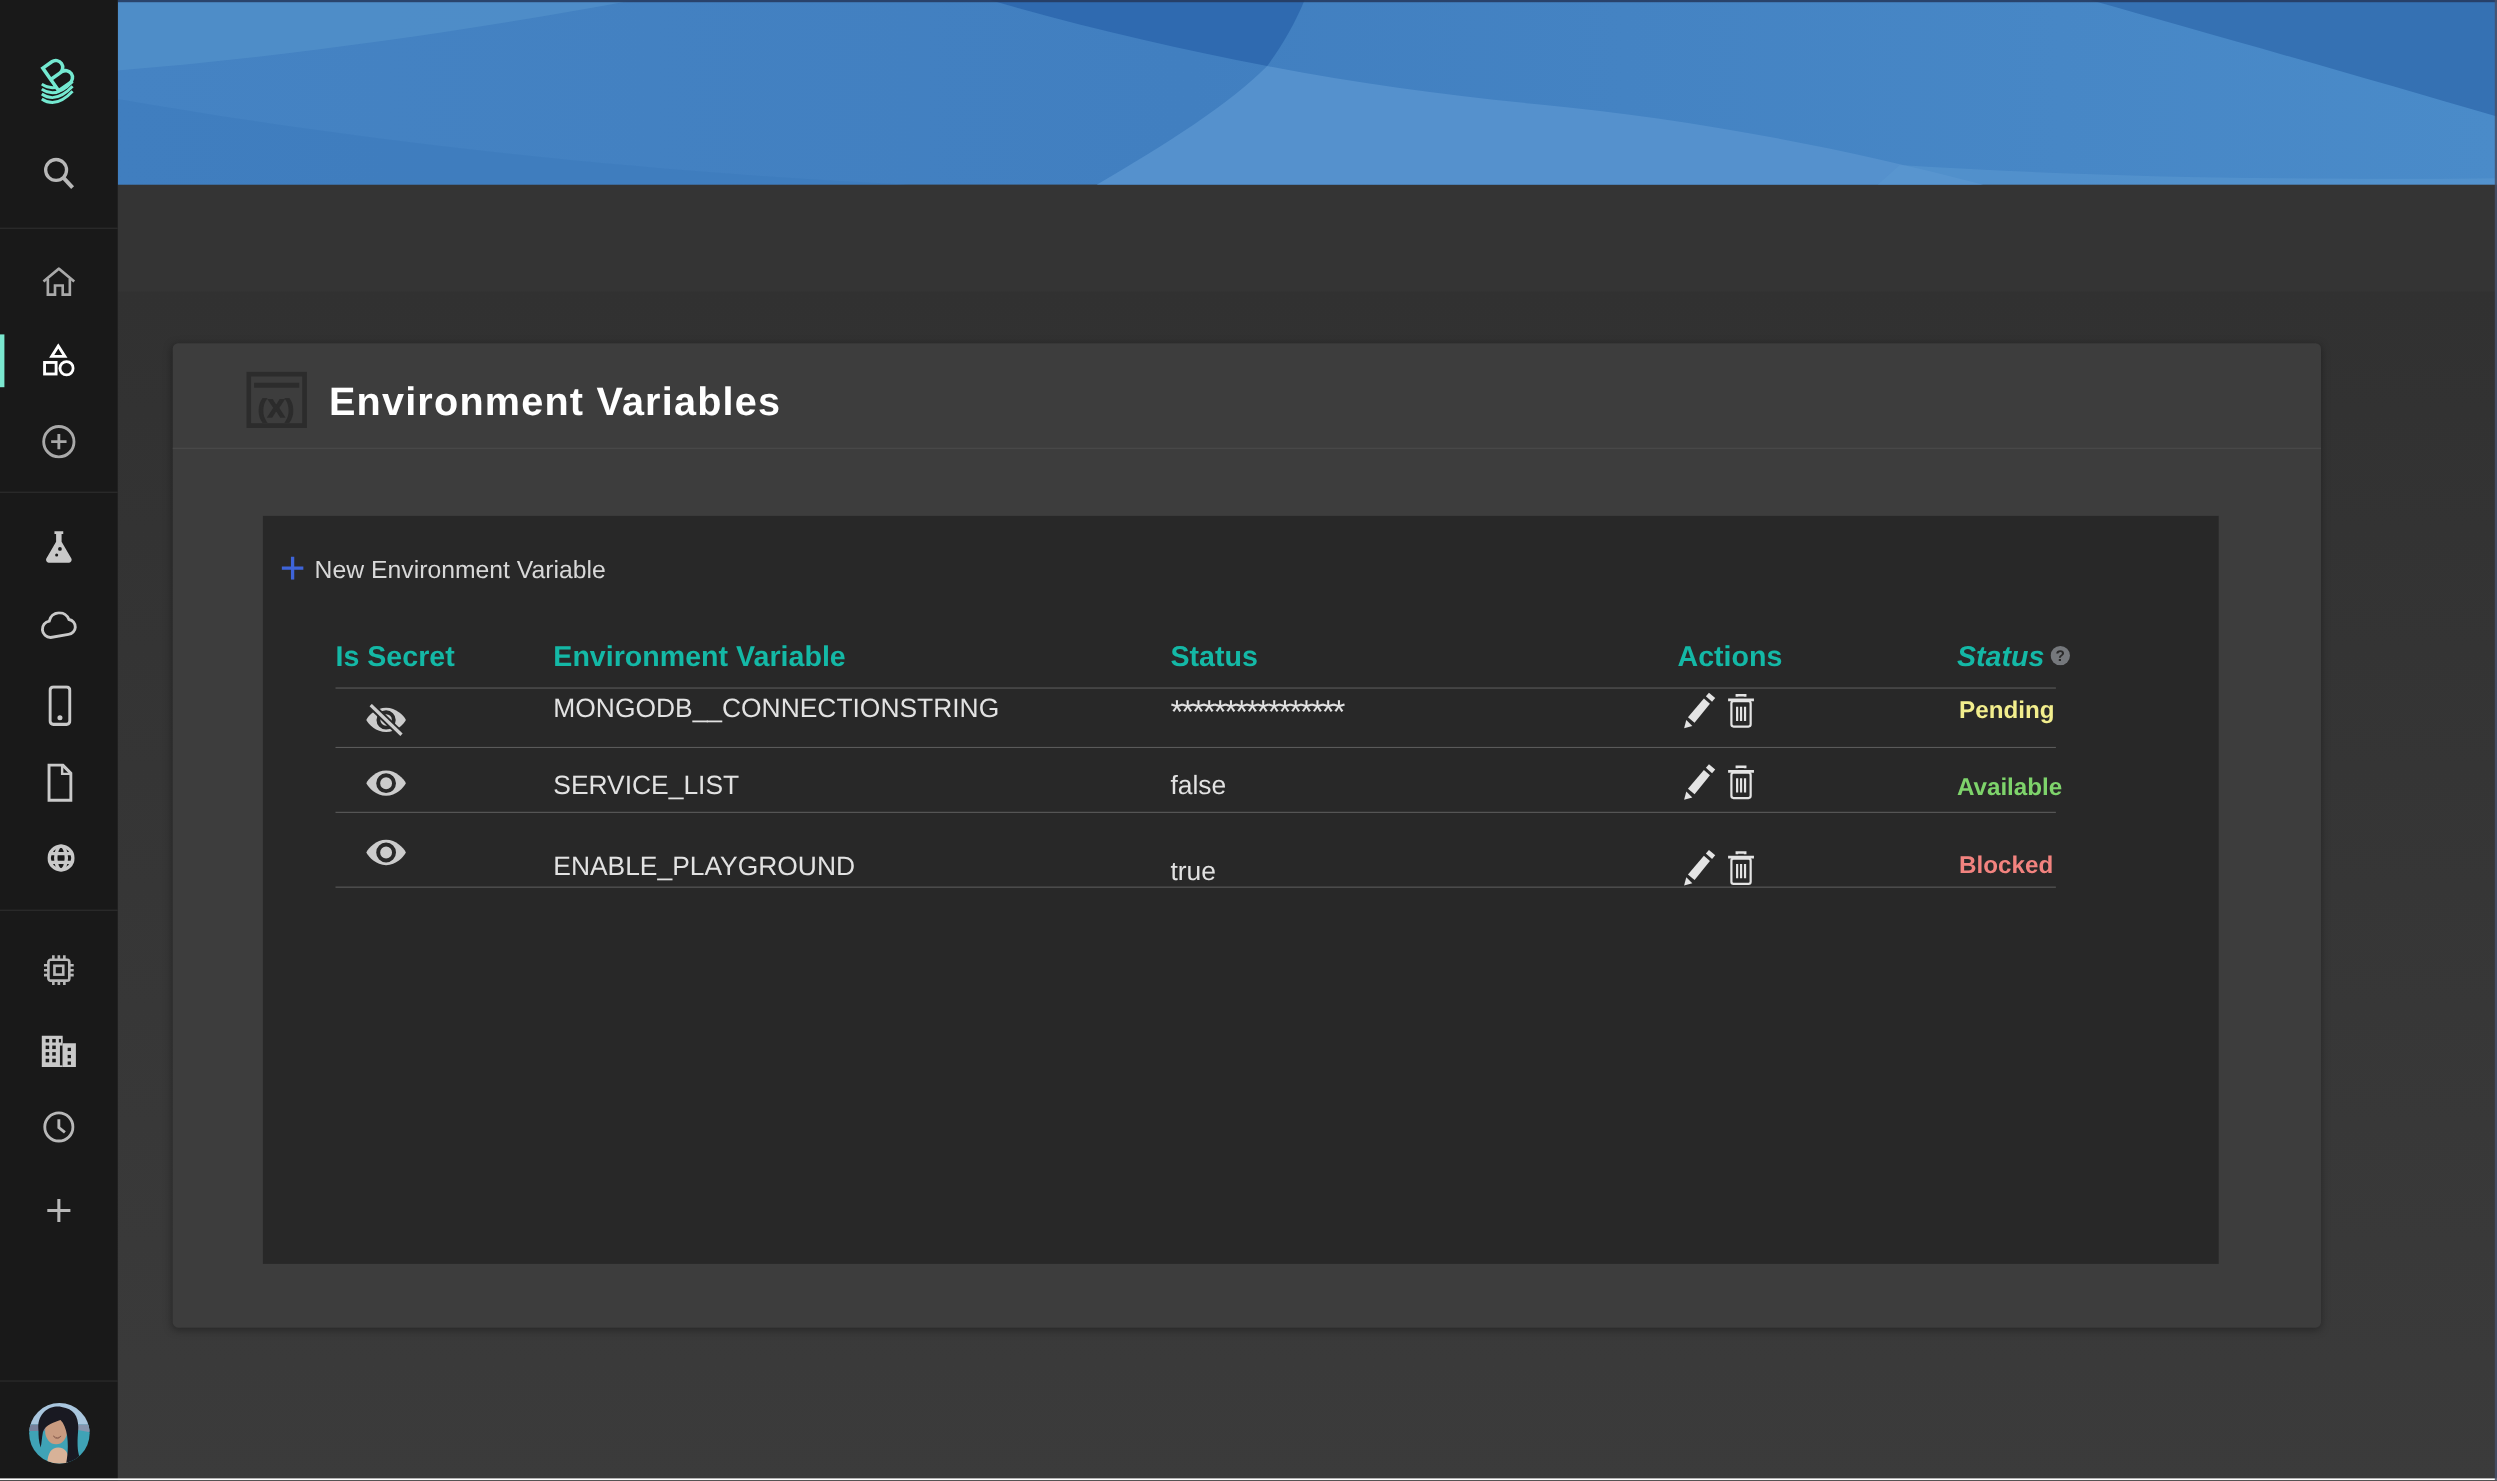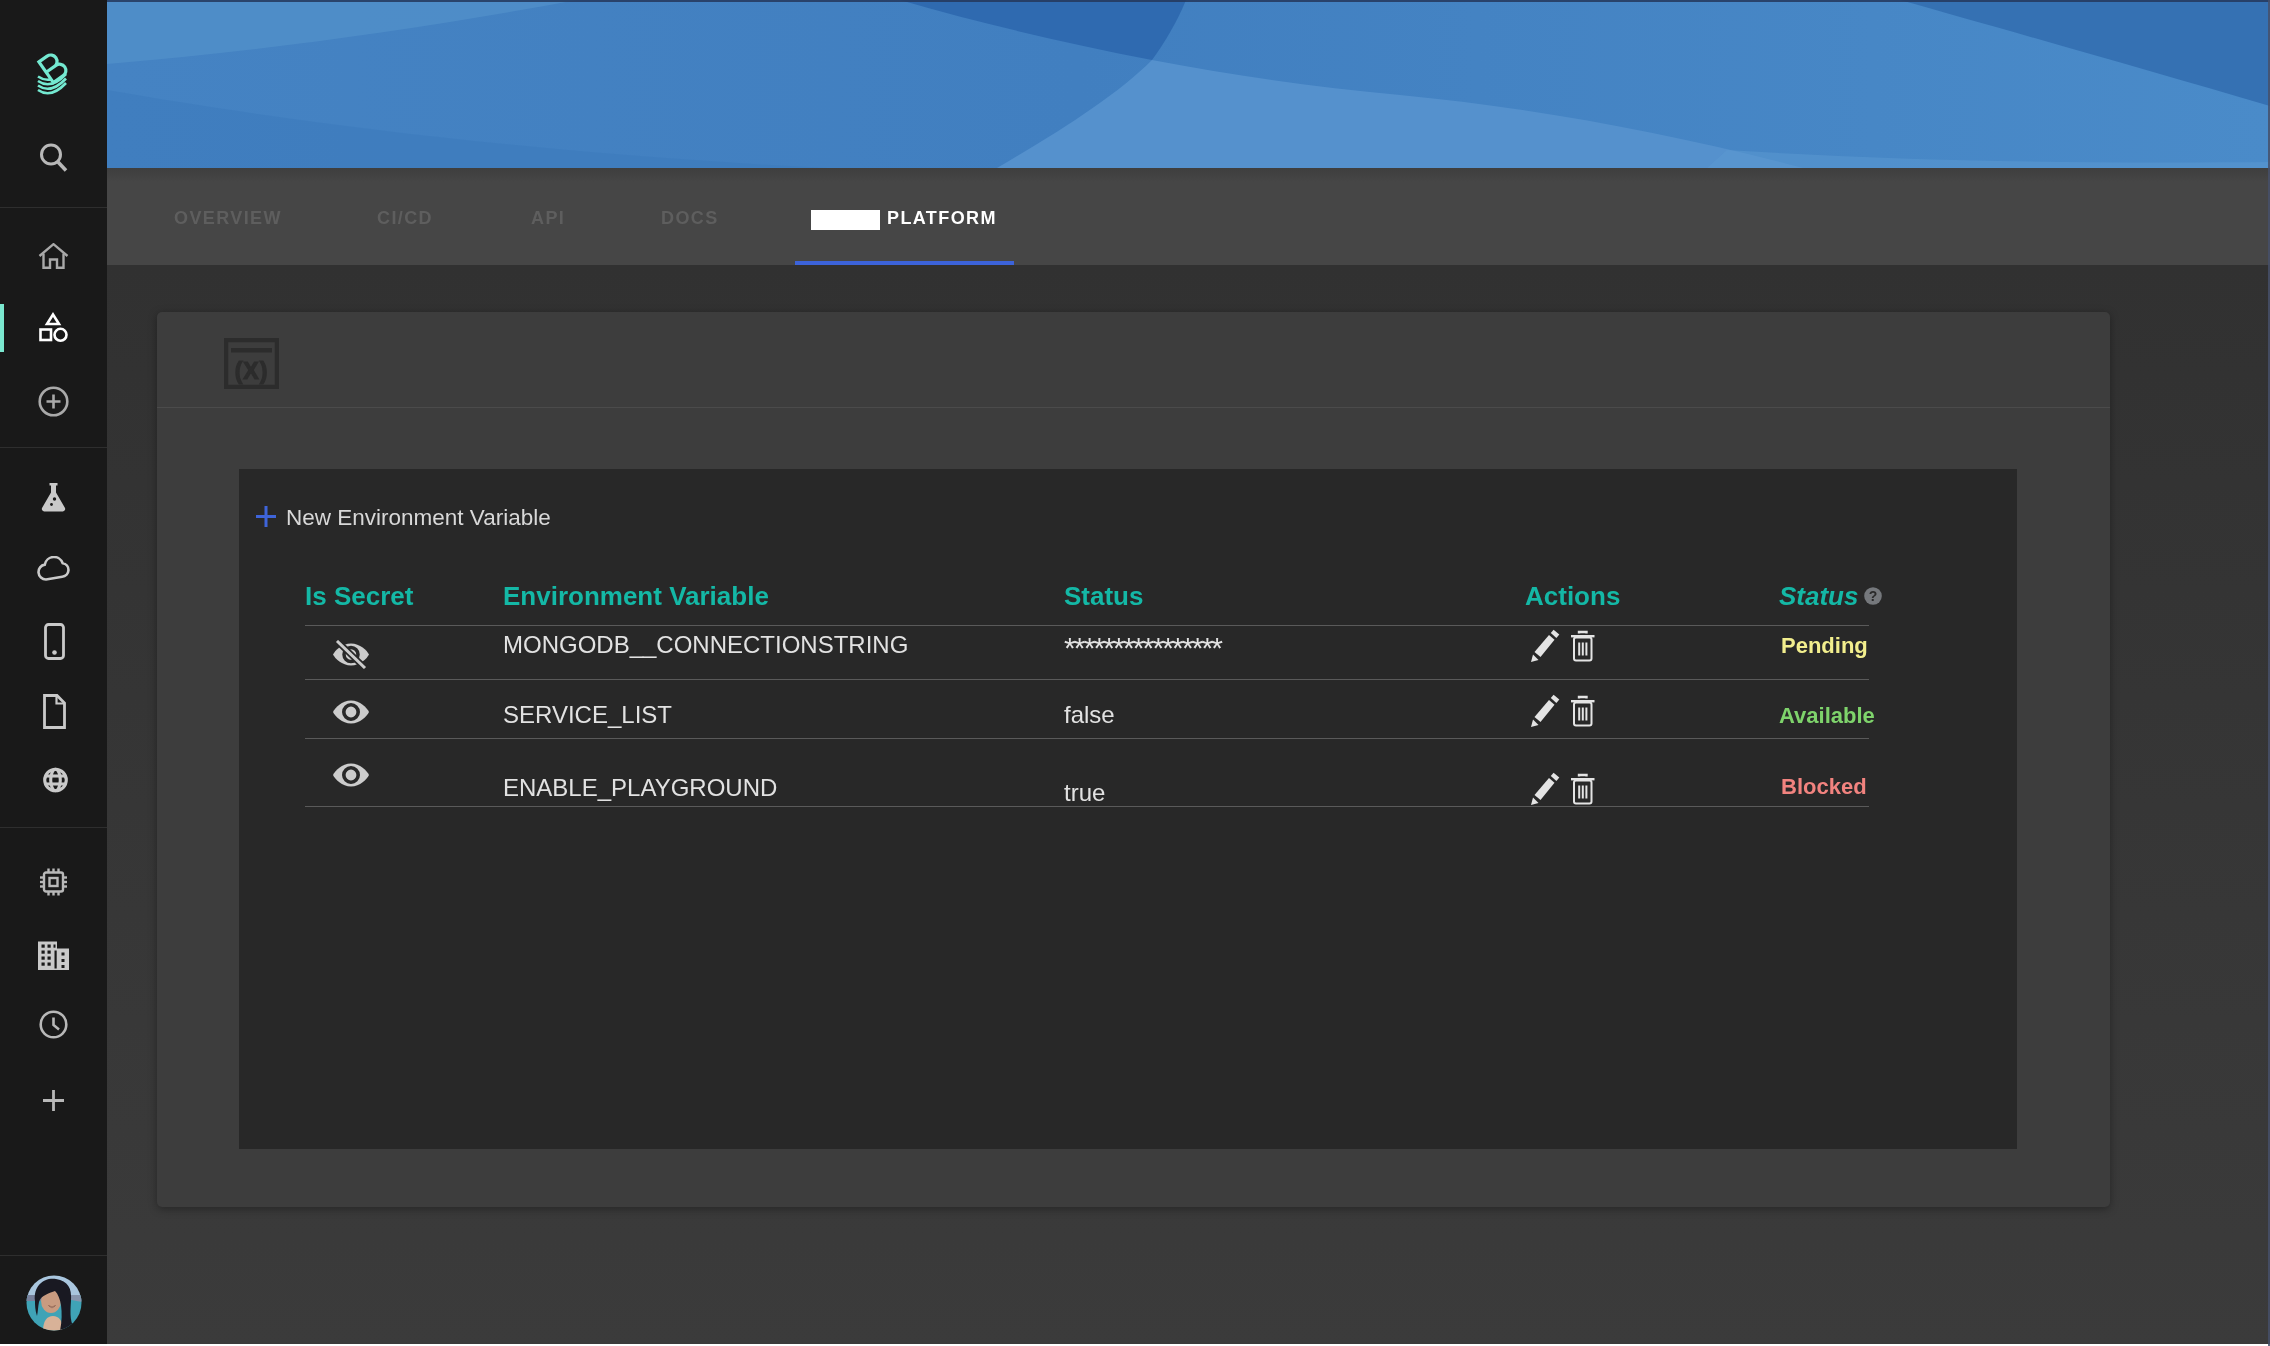--- a/index.html
+++ b/index.html
@@ -51,36 +51,28 @@
       <rect width="2163" height="168" fill="url(#hbase)"></rect>
       <path d="M0,0 L470,0 C320,28 150,52 0,64 Z" fill="#5190ca" opacity="0.75"></path>
       <path d="M0,90 C200,125 450,155 720,168 L0,168 Z" fill="#3d7abb" opacity="0.55"></path>
       <path d="M1045,60 C1128,76 1210,87 1293,95 C1420,107 1560,132 1696,168 L890,168 C955,130 1010,95 1045,60 Z" fill="#5591cd"></path>
       <path d="M793,0 L1079,0 C1070,22 1058,42 1045,60 C963,44 875,24 793,0 Z" fill="#2f6ab0"></path>
       <path d="M1793,0 L2163,0 L2163,106 C2040,70 1900,30 1793,0 Z" fill="#3571b3"></path>
       <path d="M1620,150 C1780,160 1950,164 2163,162 L2163,168 L1600,168 Z" fill="#5b99d1" opacity="0.5"></path>
       <rect width="2163" height="2" fill="#24375c" opacity="0.85"></rect>
     </svg>
   </div>
-  <div id="tabbar">
-     <div class="tab" style="left:67px;">OVERVIEW</div>
-     <div class="tab" style="left:270px;">CI/CD</div>
-     <div class="tab" style="left:424px;">API</div>
-     <div class="tab" style="left:554px;">DOCS</div>
-     <div class="abs" style="left:704px; top:42px; width:69px; height:20px; background:#fff;"></div>
-     <div class="tab" id="activetab" style="left:780px; color:#fff;">PLATFORM</div>
-     <div id="tabline"></div>
-  </div>
   <div id="card">
     <div id="carddiv"></div>
     <svg class="abs" style="left:67px; top:26px;" width="55" height="51" viewBox="0 0 55 51">
       <rect x="2" y="2" width="51" height="47" fill="none" stroke="#2c2c2c" stroke-width="4.5"></rect>
       <rect x="7" y="10" width="41" height="4.5" fill="#2c2c2c"></rect>
       <text x="27.5" y="41" font-family="Liberation Sans, sans-serif" font-size="23" font-weight="bold" fill="#2c2c2c" stroke="#2c2c2c" stroke-width="1.2" text-anchor="middle" letter-spacing="1">(X)</text>
     </svg>
+    <div id="cardtitle">Environment Variables</div>
     <div id="panel">
       <svg class="abs" style="left:17px; top:37px;" width="20" height="21" viewBox="0 0 20 21">
         <path d="M10,0 V21 M0,10.5 H20" stroke="#3e64d9" stroke-width="3" fill="none"></path>
       </svg>
       <div class="ptext" style="left:47px; top:35px; font-size:22.5px; color:#d8d8d8;">New Environment Variable</div>
       <div class="phead" style="left:66px; top:112px;">Is Secret</div>
       <div class="phead" style="left:264px; top:112px;">Environment Variable</div>
       <div class="phead" style="left:825px; top:112px;">Status</div>
       <div class="phead" style="left:1286px; top:112px;">Actions</div>
       <div class="phead" style="left:1540px; top:112px;font-style:italic;">Status</div>

